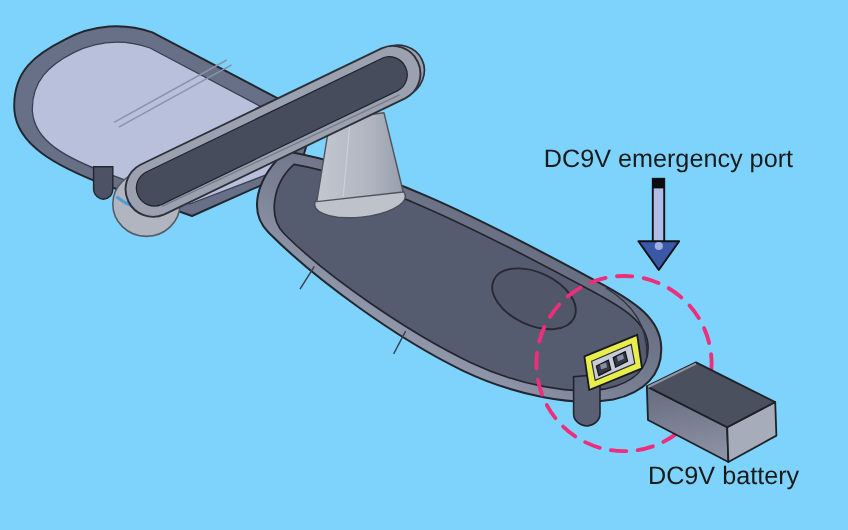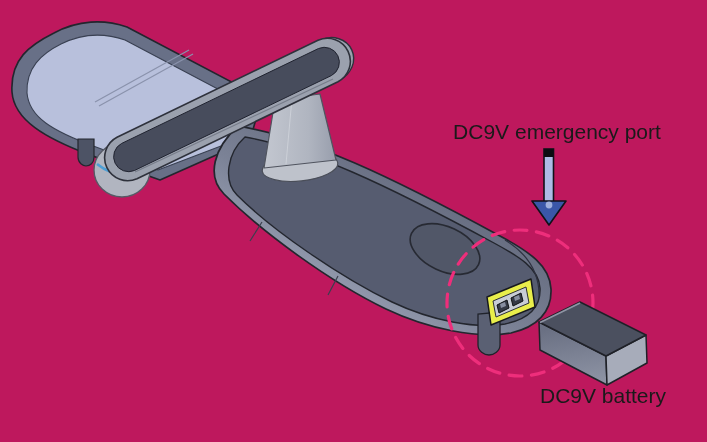--- a/index.html
+++ b/index.html
@@ -1,18 +1,18 @@
 <!DOCTYPE html>
 <html><head>
 <meta charset="utf-8">
 <style>
   html, body { margin: 0; padding: 0; background: #ffffff; }
   .stage {
     width: 707px; height: 442px; position: relative;
-    background: #be185d; overflow: hidden;
+    background: #7dd3fc; overflow: hidden;
     font-family: "Liberation Sans", "DejaVu Sans", sans-serif;
   }
   svg { display: block; }
   .label {
     font-family: "Liberation Sans", "DejaVu Sans", sans-serif;
     font-size: 21px;
     fill: #1a1a1a;
   }
 </style>
 </head>

